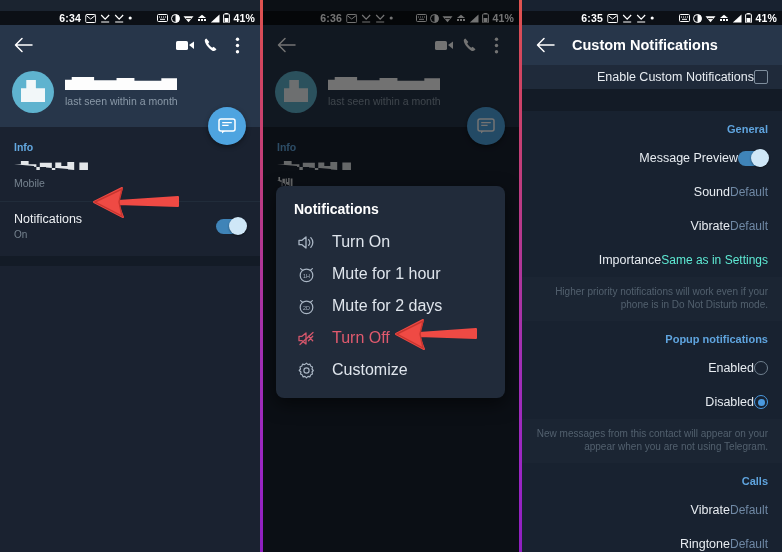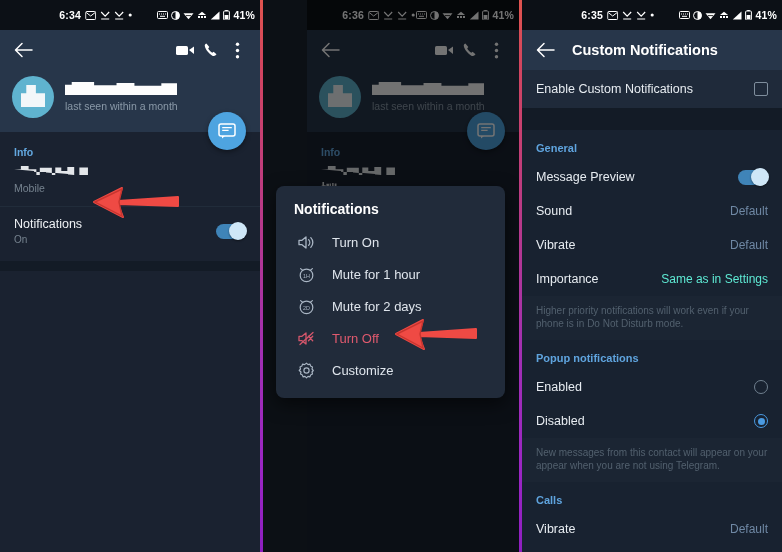--- a/index.html
+++ b/index.html
@@ -9,28 +9,28 @@
     font-family: "Liberation Sans", sans-serif;
     overflow: hidden;
   }
   .stage { position: relative; width: 782px; height: 552px; display: flex; }
 
   
   .panel { position: relative; height: 552px; overflow: hidden; background: #1b2430; }
   .panel-left   { width: 260px; }
   .divider      { width: 3px; height: 552px;
                   background: linear-gradient(to bottom,#e0544f 0%,#d2455f 12%,#b93a86 38%,#a12fb4 65%,#9b26c4 85%,#8e1fc0 100%); }
-  .panel-mid    { width: 256px; padding-left: 44px; }
-  .panel-right  { width: 260px; }
+  .panel-mid    { width: 256px; }
+  .panel-right  { width: 260px; text-align: right; }
 
   
   .statusbar {
-    height: 30px; background: #0c1016; color: #ffffff;
+    height: 14px; background: #0c1016; color: #ffffff;
     display: flex; align-items: center; justify-content: center;
-    font-size: 10.5px; position: relative; letter-spacing: .2px;
+    font-size: 10.5px; position: relative; letter-spacing: .2px; margin-top: 11px;
   }
   .sb-left { position: absolute; left: 50%; transform: translateX(-100%); margin-left: 2px;
              display: flex; align-items: center; gap: 4px; }
   .sb-right { position: absolute; right: 5px; display: flex; align-items: center; gap: 3px; }
   .sb-clock { font-weight: 600; font-size: 10.5px; }
   .sb-ico { display: inline-block; line-height: 0; }
   .sb-ico svg { display: block; }
   .sb-batt { font-size: 10.5px; font-weight: 600; }
 
   
@@ -77,21 +77,21 @@
   .switch.on { background: #3f84b8; }
 
   
   .scrim { position: absolute; inset: 0; background: rgba(0,0,0,.55); }
   .dialog { position: absolute; left: 13px; top: 186px; width: 229px;
             background: #212b3a; border-radius: 8px; padding: 13px 0 12px 0;
             box-shadow: 0 6px 18px rgba(0,0,0,.55); }
   .dlg-title { font-size: 14px; font-weight: 600; color: #ffffff; padding: 2px 0 9px 18px; }
   .dlg-item { display: flex; align-items: center; height: 32px; padding: 0 18px; cursor: pointer; }
   .dlg-ico { width: 24px; display: flex; align-items: center; justify-content: center; flex: none; }
-  .dlg-text { font-size: 13px; color: #dfe5ec; margin-left: 14px; }
+  .dlg-text { font-size: 16px; color: #dfe5ec; margin-left: 14px; }
   .dlg-item.danger .dlg-text { color: #e05a6e; }
 
   
   .rp-appbar { background: #27364a; }
   .rp-top { background: #1f2a3a; }
   .rp-body { background: #182230; }
   .rp-row { display: flex; align-items: center; padding: 0 14px; height: 34px; }
   .rp-row .k { flex: 1; font-size: 12.5px; color: #e7ecf1; }
   .rp-row .v { font-size: 12px; color: #6f88a4; }
   .rp-row .v.accent { color: #5eead4; }
@@ -522,21 +522,21 @@
     <div class="appbar rp-appbar">
       <div class="ab-ico">
           <svg width="19" height="16" viewBox="0 0 19 16">
             <path d="M8 1.5 1.5 8 8 14.5M1.8 8H18" stroke="#fff" stroke-width="1.5" fill="none" stroke-linecap="round" stroke-linejoin="round"></path>
           </svg>
         </div>
       <div class="ab-title">Custom Notifications</div>
     </div>
 
     <div class="rp-top">
-      <div class="rp-row" style="height:38px">
+      <div class="rp-row" style="height:24px">
         <div class="k">Enable Custom Notifications</div>
         <div class="checkbox"></div>
       </div>
     </div>
 
     <div class="rp-gap"></div>
 
     <div>
       <div class="rp-sect">General</div>
       <div class="rp-row">

